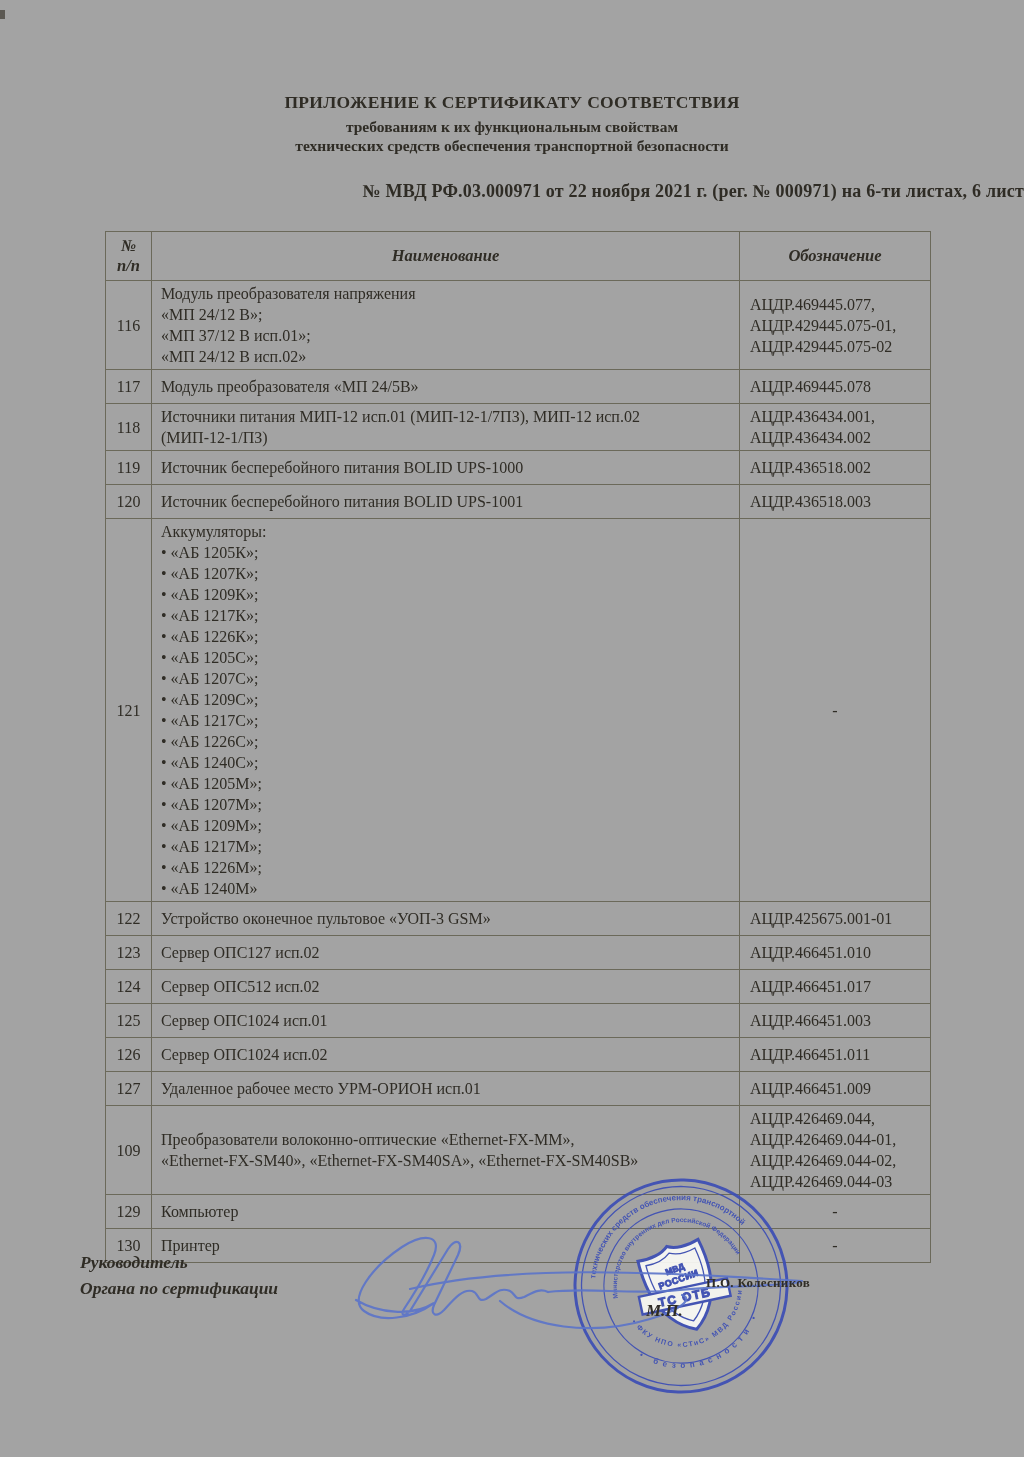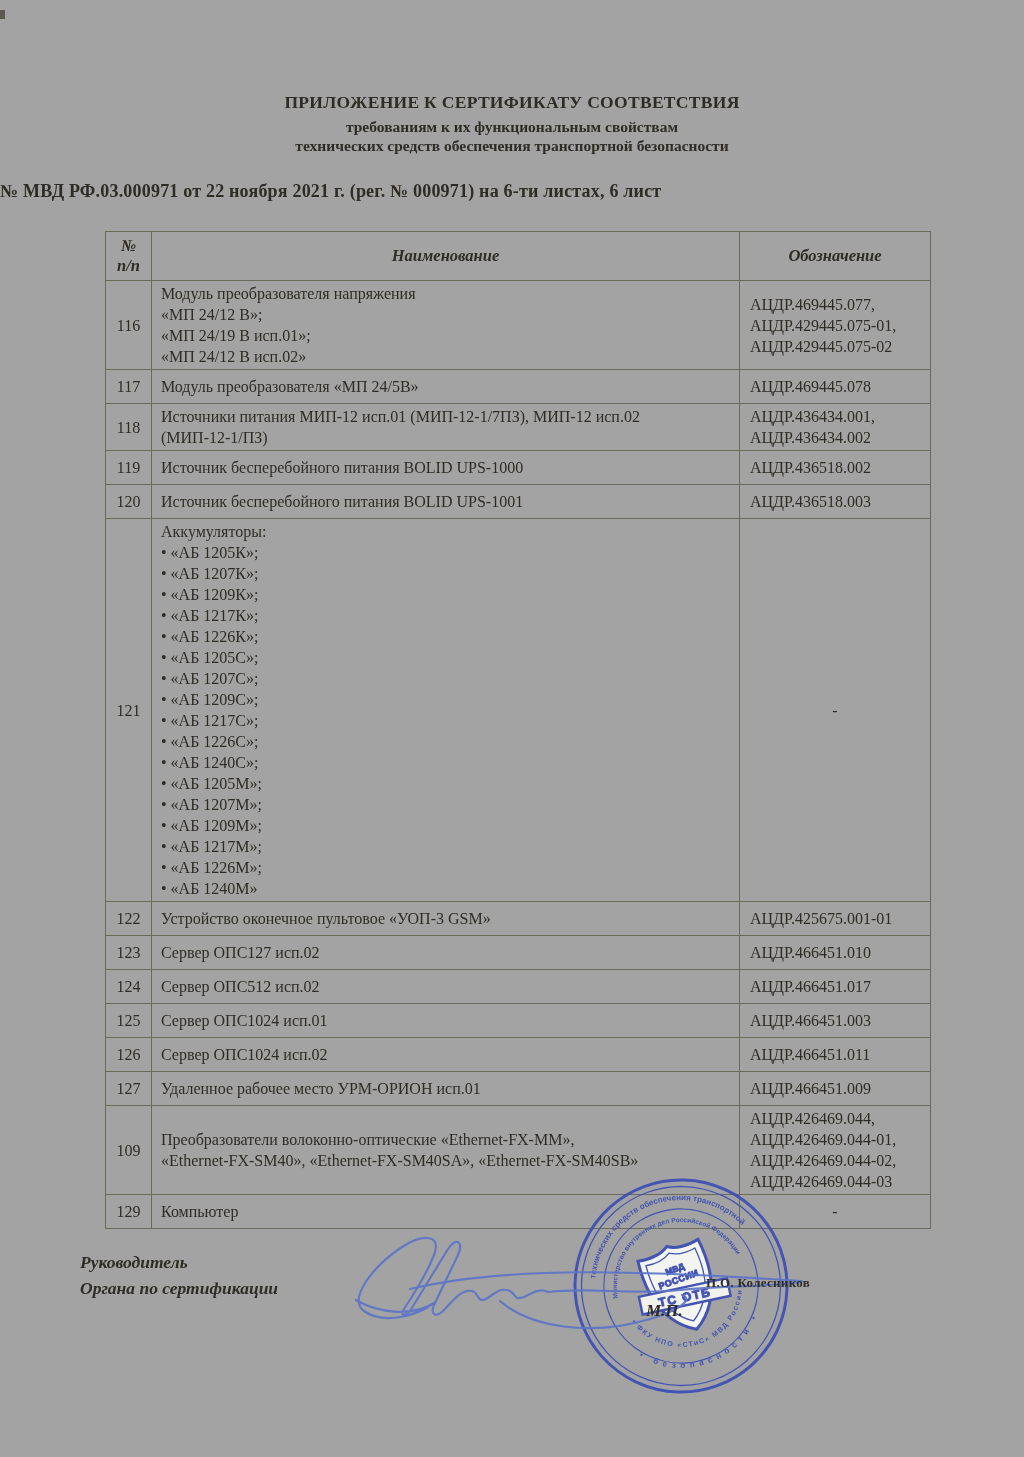--- a/index.html
+++ b/index.html
@@ -9,21 +9,21 @@
     font-family:"Liberation Serif", serif;color:#2f2c25;
   }
   
   .speck{position:absolute;left:0;top:10px;width:5px;height:9px;background:#4a463e;opacity:.8;}
 
   
   .doc-header{position:absolute;top:92px;left:0;width:100%;text-align:center;font-weight:bold;}
   .title-main{font-size:17.5px;letter-spacing:.3px;margin:0 0 5px 0;}
   .title-sub{font-size:15.5px;margin:1px 0;}
   .number-line{
-    position:absolute;top:181px;left:0;width:100%;text-align:left;
+    position:absolute;top:181px;left:0;width:100%;text-align:right;
     font-size:18px;font-weight:bold;letter-spacing:.2px;
   }
 
   
   table.cert{
     position:absolute;left:105px;top:231px;width:825px;
     border-collapse:collapse;table-layout:fixed;
     font-size:16px;line-height:21px;color:#2f2c25;
   }
   table.cert th, table.cert td{
@@ -81,21 +81,21 @@
 п/п</th>
         <th>Наименование</th>
         <th>Обозначение</th>
       </tr>
     </thead>
     <tbody id="cert-body">
         <tr>
           <td class="cell-num">116</td>
           <td class="cell-name">Модуль преобразователя напряжения
 «МП 24/12 В»;
-«МП 24/19 В исп.01»;
+«МП 37/12 В исп.01»;
 «МП 24/12 В исп.02»</td>
           <td class="cell-desig">АЦДР.469445.077,
 АЦДР.429445.075-01,
 АЦДР.429445.075-02</td>
         </tr>
         <tr>
           <td class="cell-num">117</td>
           <td class="cell-name">Модуль преобразователя «МП 24/5В»</td>
           <td class="cell-desig">АЦДР.469445.078</td>
         </tr>
@@ -173,20 +173,25 @@
           <td class="cell-name">Преобразователи волоконно-оптические «Ethernet-FX-MM»,
 «Ethernet-FX-SM40», «Ethernet-FX-SM40SA», «Ethernet-FX-SM40SB»</td>
           <td class="cell-desig">АЦДР.426469.044,
 АЦДР.426469.044-01,
 АЦДР.426469.044-02,
 АЦДР.426469.044-03</td>
         </tr>
         <tr>
           <td class="cell-num">129</td>
           <td class="cell-name">Компьютер</td>
+          <td class="cell-desig dash">-</td>
+        </tr>
+        <tr>
+          <td class="cell-num">130</td>
+          <td class="cell-name">Принтер</td>
           <td class="cell-desig dash">-</td>
         </tr>
       </tbody>
   </table>
 
   <div class="role-block">
     <div>Руководитель</div>
     <div>Органа по сертификации</div>
   </div>
 

